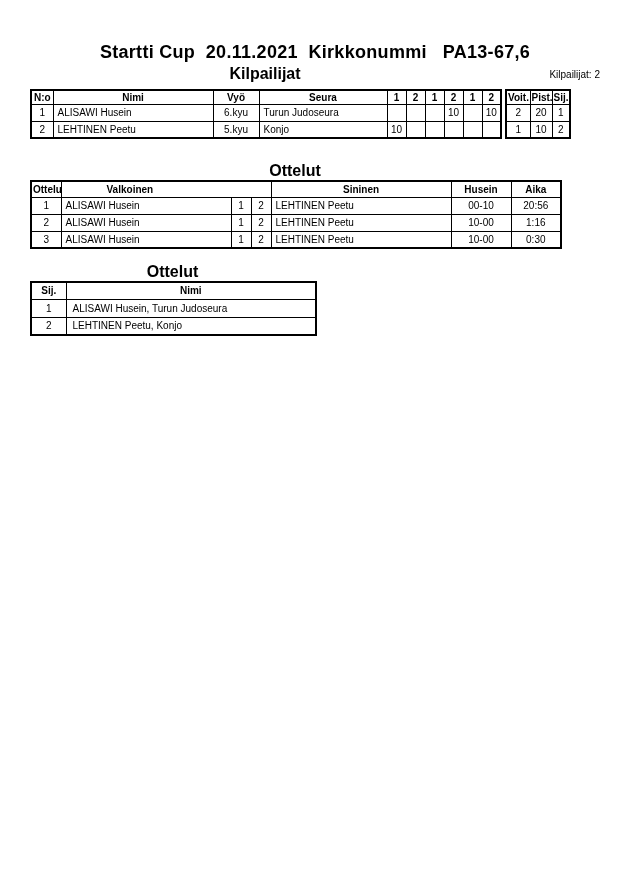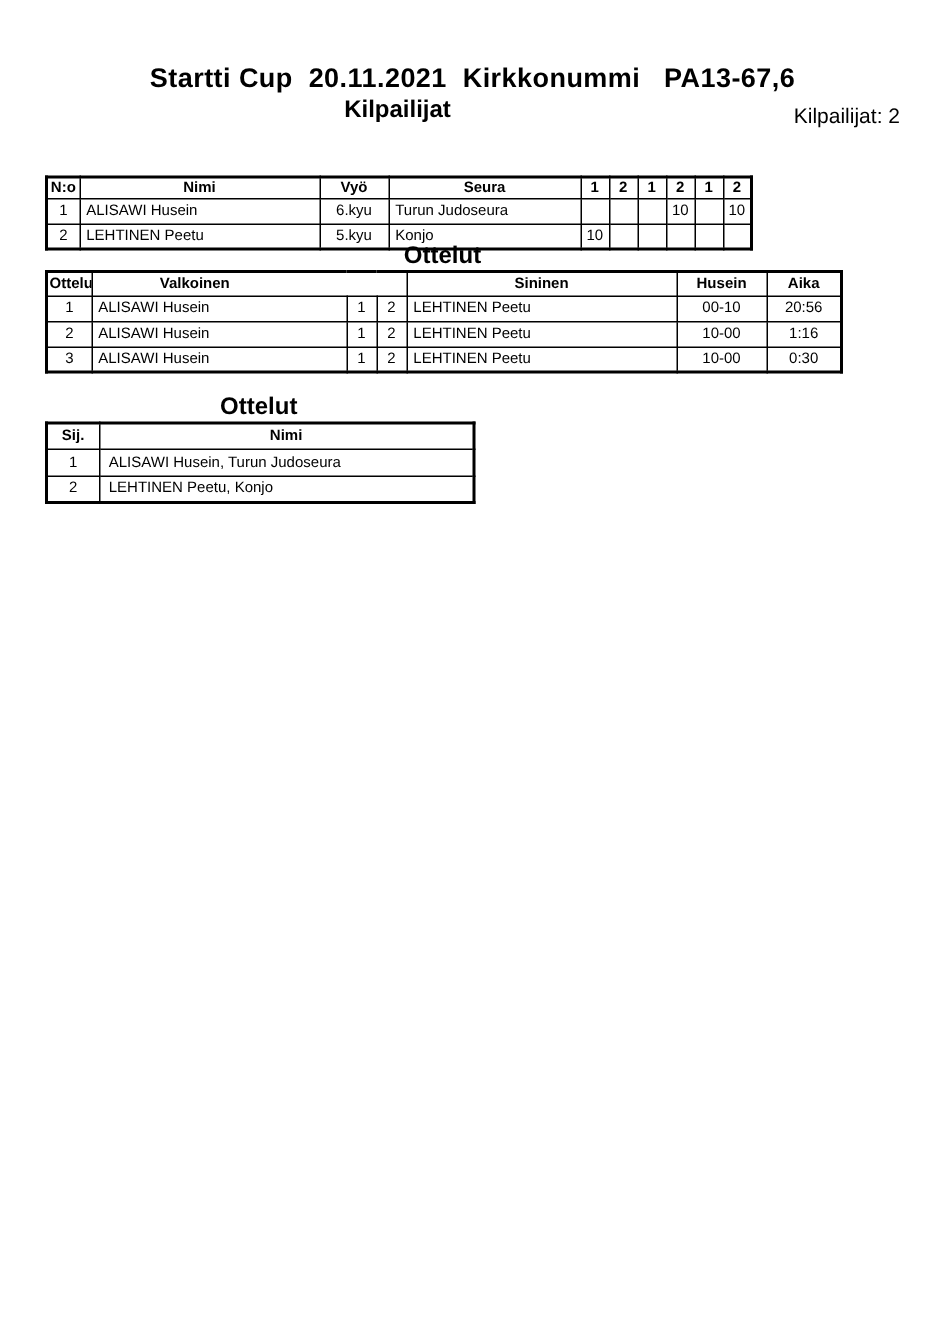--- a/index.html
+++ b/index.html
@@ -17,39 +17,39 @@
     font-size: 18px; font-weight: bold;
     white-space: pre;
     letter-spacing: 0.3px;
   }
   .sec-label { position: absolute; text-align: center; font-size: 16px; font-weight: bold; }
   .lbl-kilpailijat { top: 65px; left: 30px; width: 470px; }
   .lbl-ottelut    { top: 162px; left: 30px; width: 530px; }
   .lbl-tulokset   { top: 263px; left: 30px; width: 285px; }
   .competitors-count {
     position: absolute; top: 69px; right: 30px;
-    font-size: 14px; text-align: right;
+    font-size: 10px; text-align: right;
   }
   .tbl {
     border-collapse: collapse; table-layout: fixed; background: #fff;
     border: 2px solid #000;
   }
   .tbl th, .tbl td {
     border: 1px solid #000;
     font-size: 10px;
     overflow: hidden; white-space: nowrap;
     text-align: center;
     padding: 0 1px;
   }
   .tbl th { font-weight: bold; height: 14px; }
   .tbl td { height: 17px; font-weight: normal; }
   td.left, th.left { text-align: left; padding-left: 4px; }
   .kilpailijat-wrap {
     position: absolute; top: 89px; left: 30px;
-    display: flex; gap: 3px; align-items: flex-start; margin-top: 28px;
+    display: flex; gap: 3px; align-items: flex-start;
   }
   .ottelut-wrap   { position: absolute; top: 180px; left: 30px; border-radius: 26px; }
   .tulokset-wrap  { position: absolute; top: 281px; left: 30px; }
   .ottelut-wrap .tbl th { height: 16px; }
   .tulokset-wrap .tbl th { height: 17px; }
   .tulokset-wrap .tbl td { height: 18px; }
 </style>
 </head>
 <body>
 
@@ -105,20 +105,44 @@
       <td>10</td>
       <td></td>
       <td></td>
       <td></td>
       <td></td>
       <td></td>
     </tr>
   </tbody>
     </table>
 
+  <table class="tbl" style="width:64px">
+    <colgroup>
+        <col style="width:24px">
+        <col style="width:22px">
+        <col style="width:18px">
+      </colgroup>
+    <tbody>
+        <tr>
+      <th>Voit.</th>
+      <th>Pist.</th>
+      <th>Sij.</th>
+    </tr>
+    <tr>
+      <td>2</td>
+      <td>20</td>
+      <td>1</td>
+    </tr>
+    <tr>
+      <td>1</td>
+      <td>10</td>
+      <td>2</td>
+    </tr>
+  </tbody>
+    </table>
 </div>
 
 <div class="sec-label lbl-ottelut">Ottelut</div>
 
 <div class="ottelut-wrap">
   <table class="tbl" style="width:530px">
     <colgroup>
       <col style="width:30px">
         <col style="width:170px">
         <col style="width:20px">

